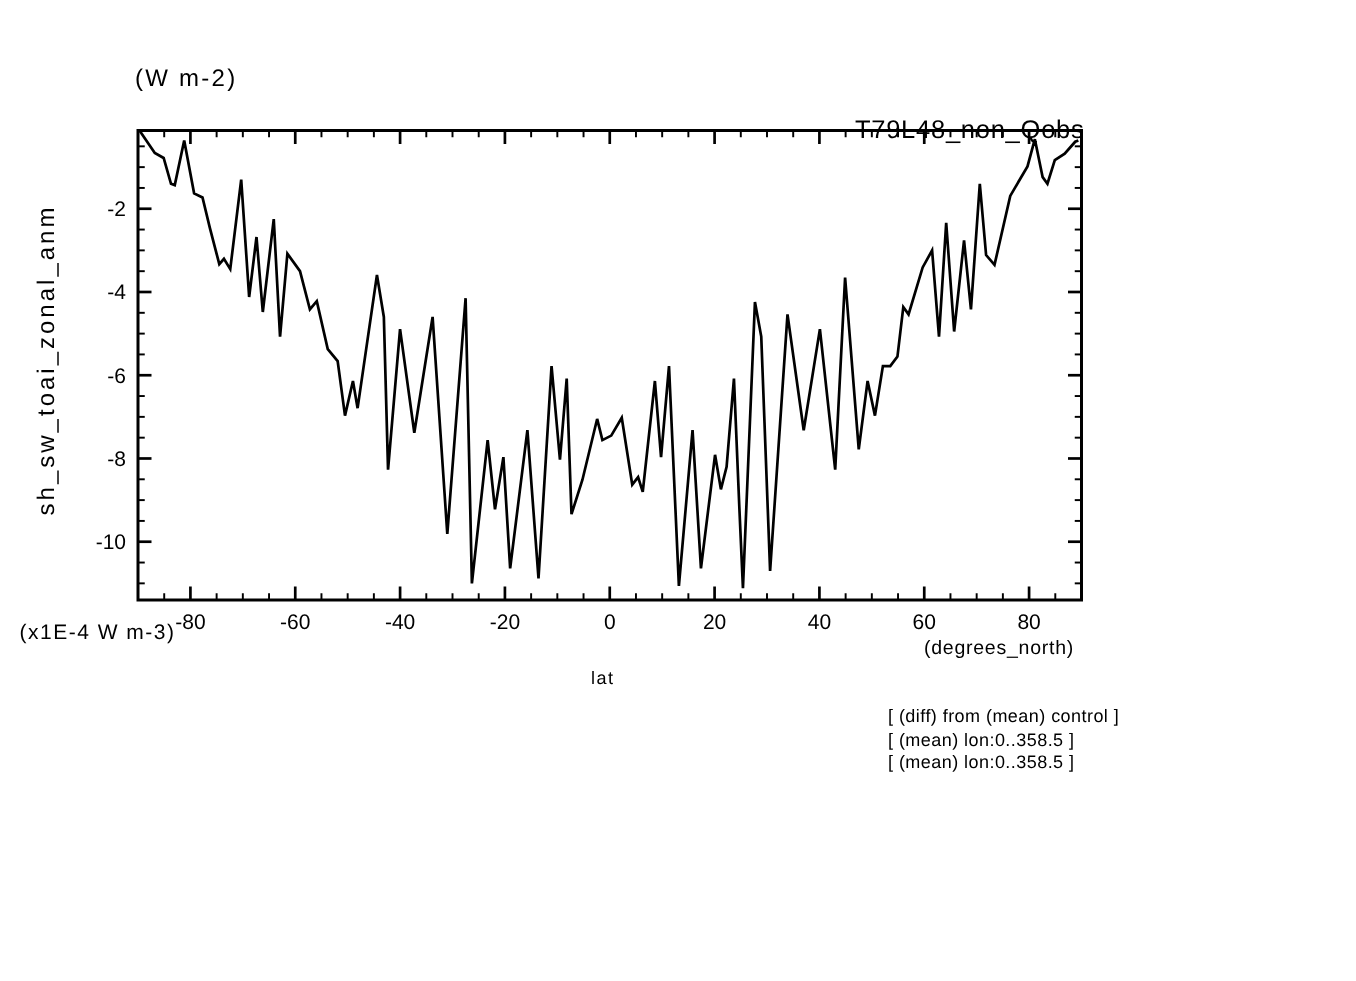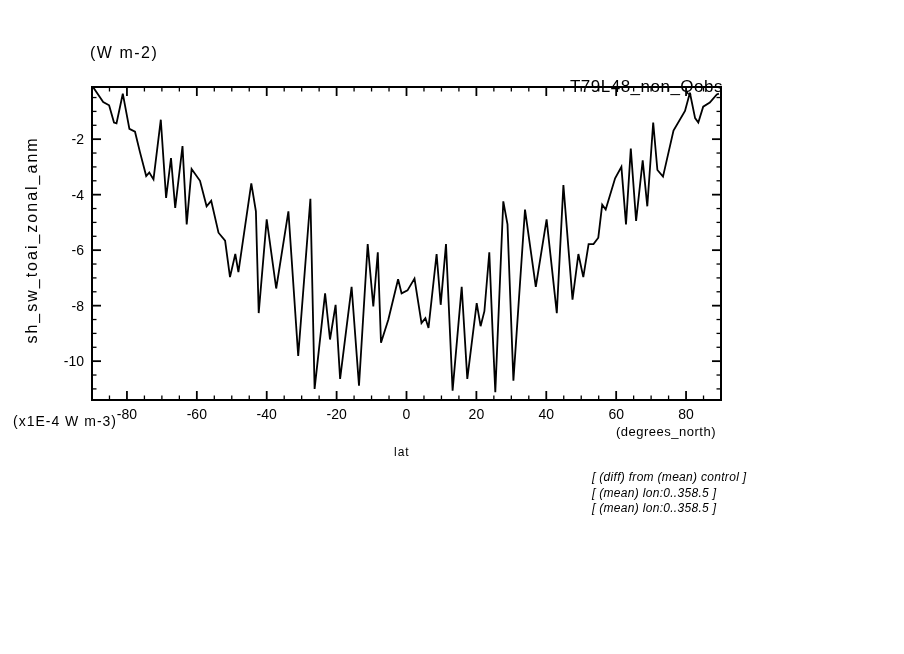--- a/index.html
+++ b/index.html
@@ -9,21 +9,21 @@
   }
   .page div{position:absolute;white-space:nowrap;}
   .title{left:90px;top:25px;font-size:20px;letter-spacing:2px;}
   .subtitle{left:90px;top:44px;font-size:16px;letter-spacing:1.5px;}
   .exp{left:0px;top:62px;width:723px;text-align:right;font-size:17px;letter-spacing:0.5px;margin-top:15px;}
   .ylab{left:32px;top:240px;transform:translate(-50%,-50%) rotate(-90deg);font-size:16px;letter-spacing:2px;}
   .yscale{left:13px;top:413px;font-size:14px;letter-spacing:1px;}
   .xunits{left:616px;top:424px;font-size:13px;letter-spacing:0.5px;}
   .xlab{left:394px;top:445px;font-size:12px;letter-spacing:1px;}
   .ann{left:592px;top:470px;font-size:12px;line-height:15.5px;letter-spacing:0.3px;}
-  .ann div{position:static;font-style:italic;}
+  .ann div{position:static;}
   svg{position:absolute;left:0;top:0;}
   svg text{font-family:"Liberation Sans",sans-serif;fill:#000;font-size:14px;}
 </style>
 </head>
 <body>
 
 <div class="page">
   <svg id="plot-svg" width="904" height="654">
       <line x1="126.94444444444444" y1="400" x2="126.94444444444444" y2="391" stroke="#000" stroke-width="1.8"></line>
       <line x1="126.94444444444444" y1="87" x2="126.94444444444444" y2="96" stroke="#000" stroke-width="1.8"></line>

